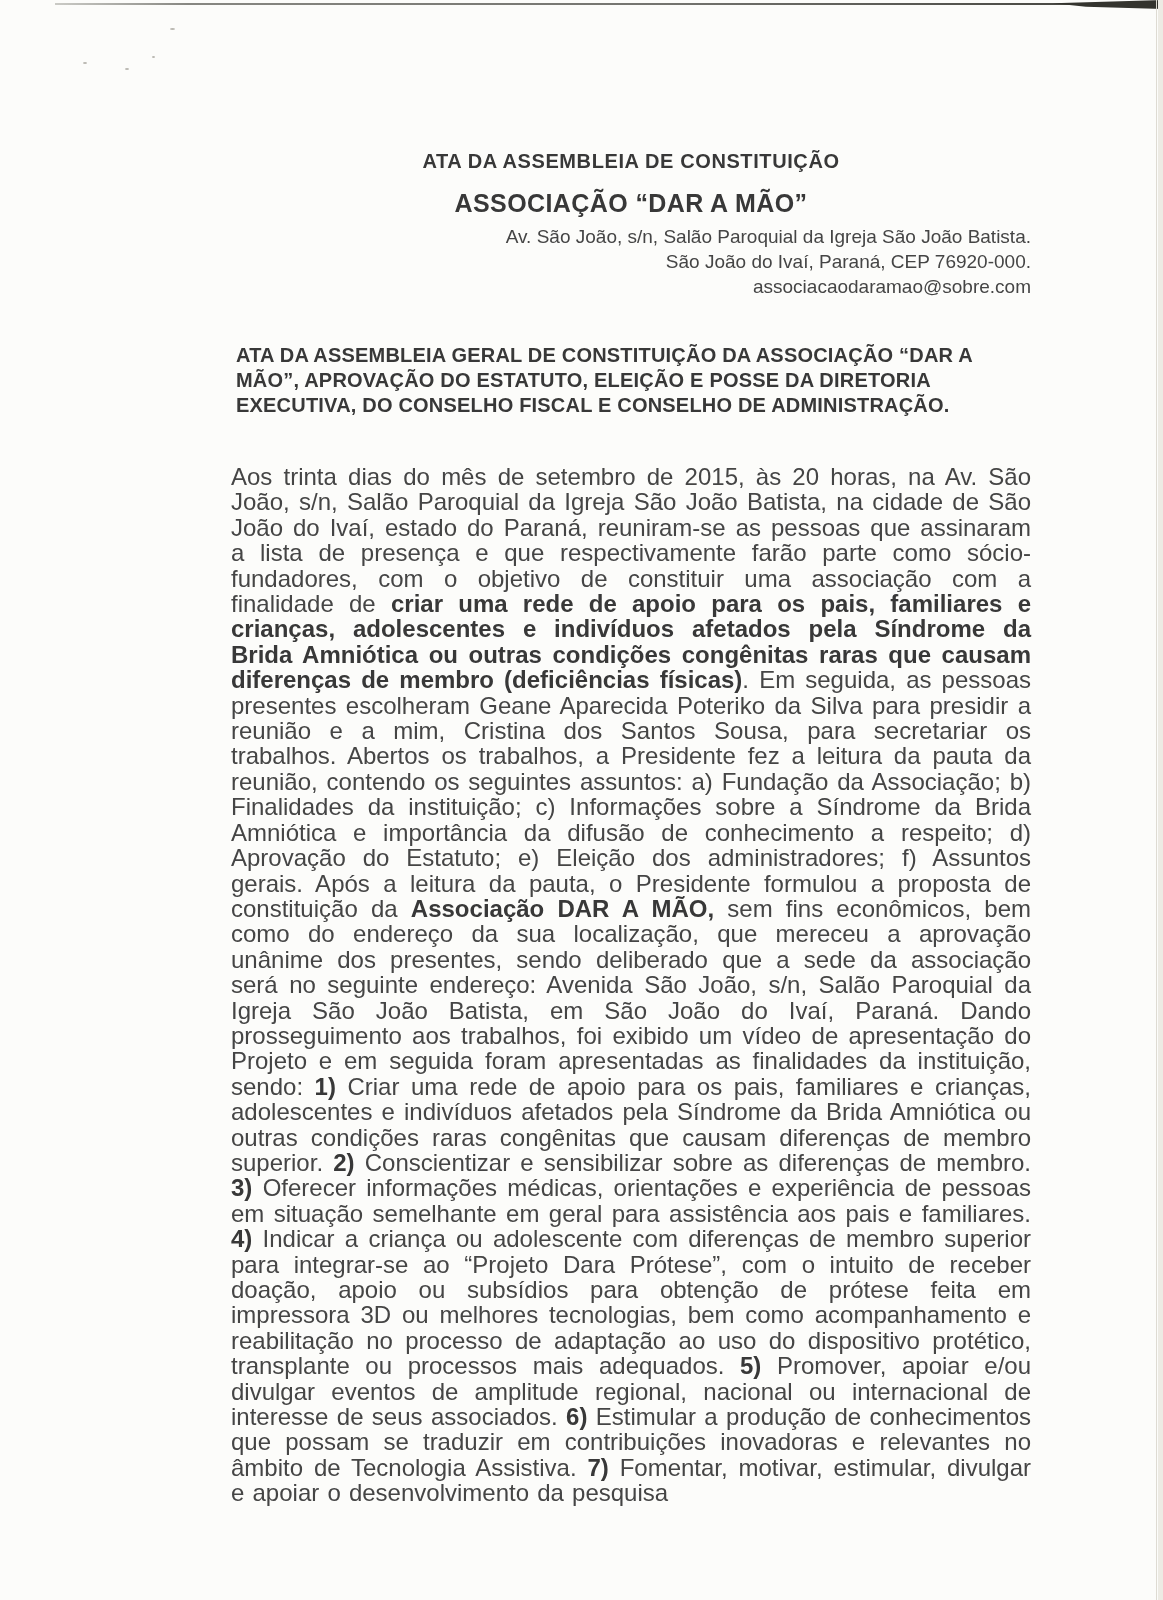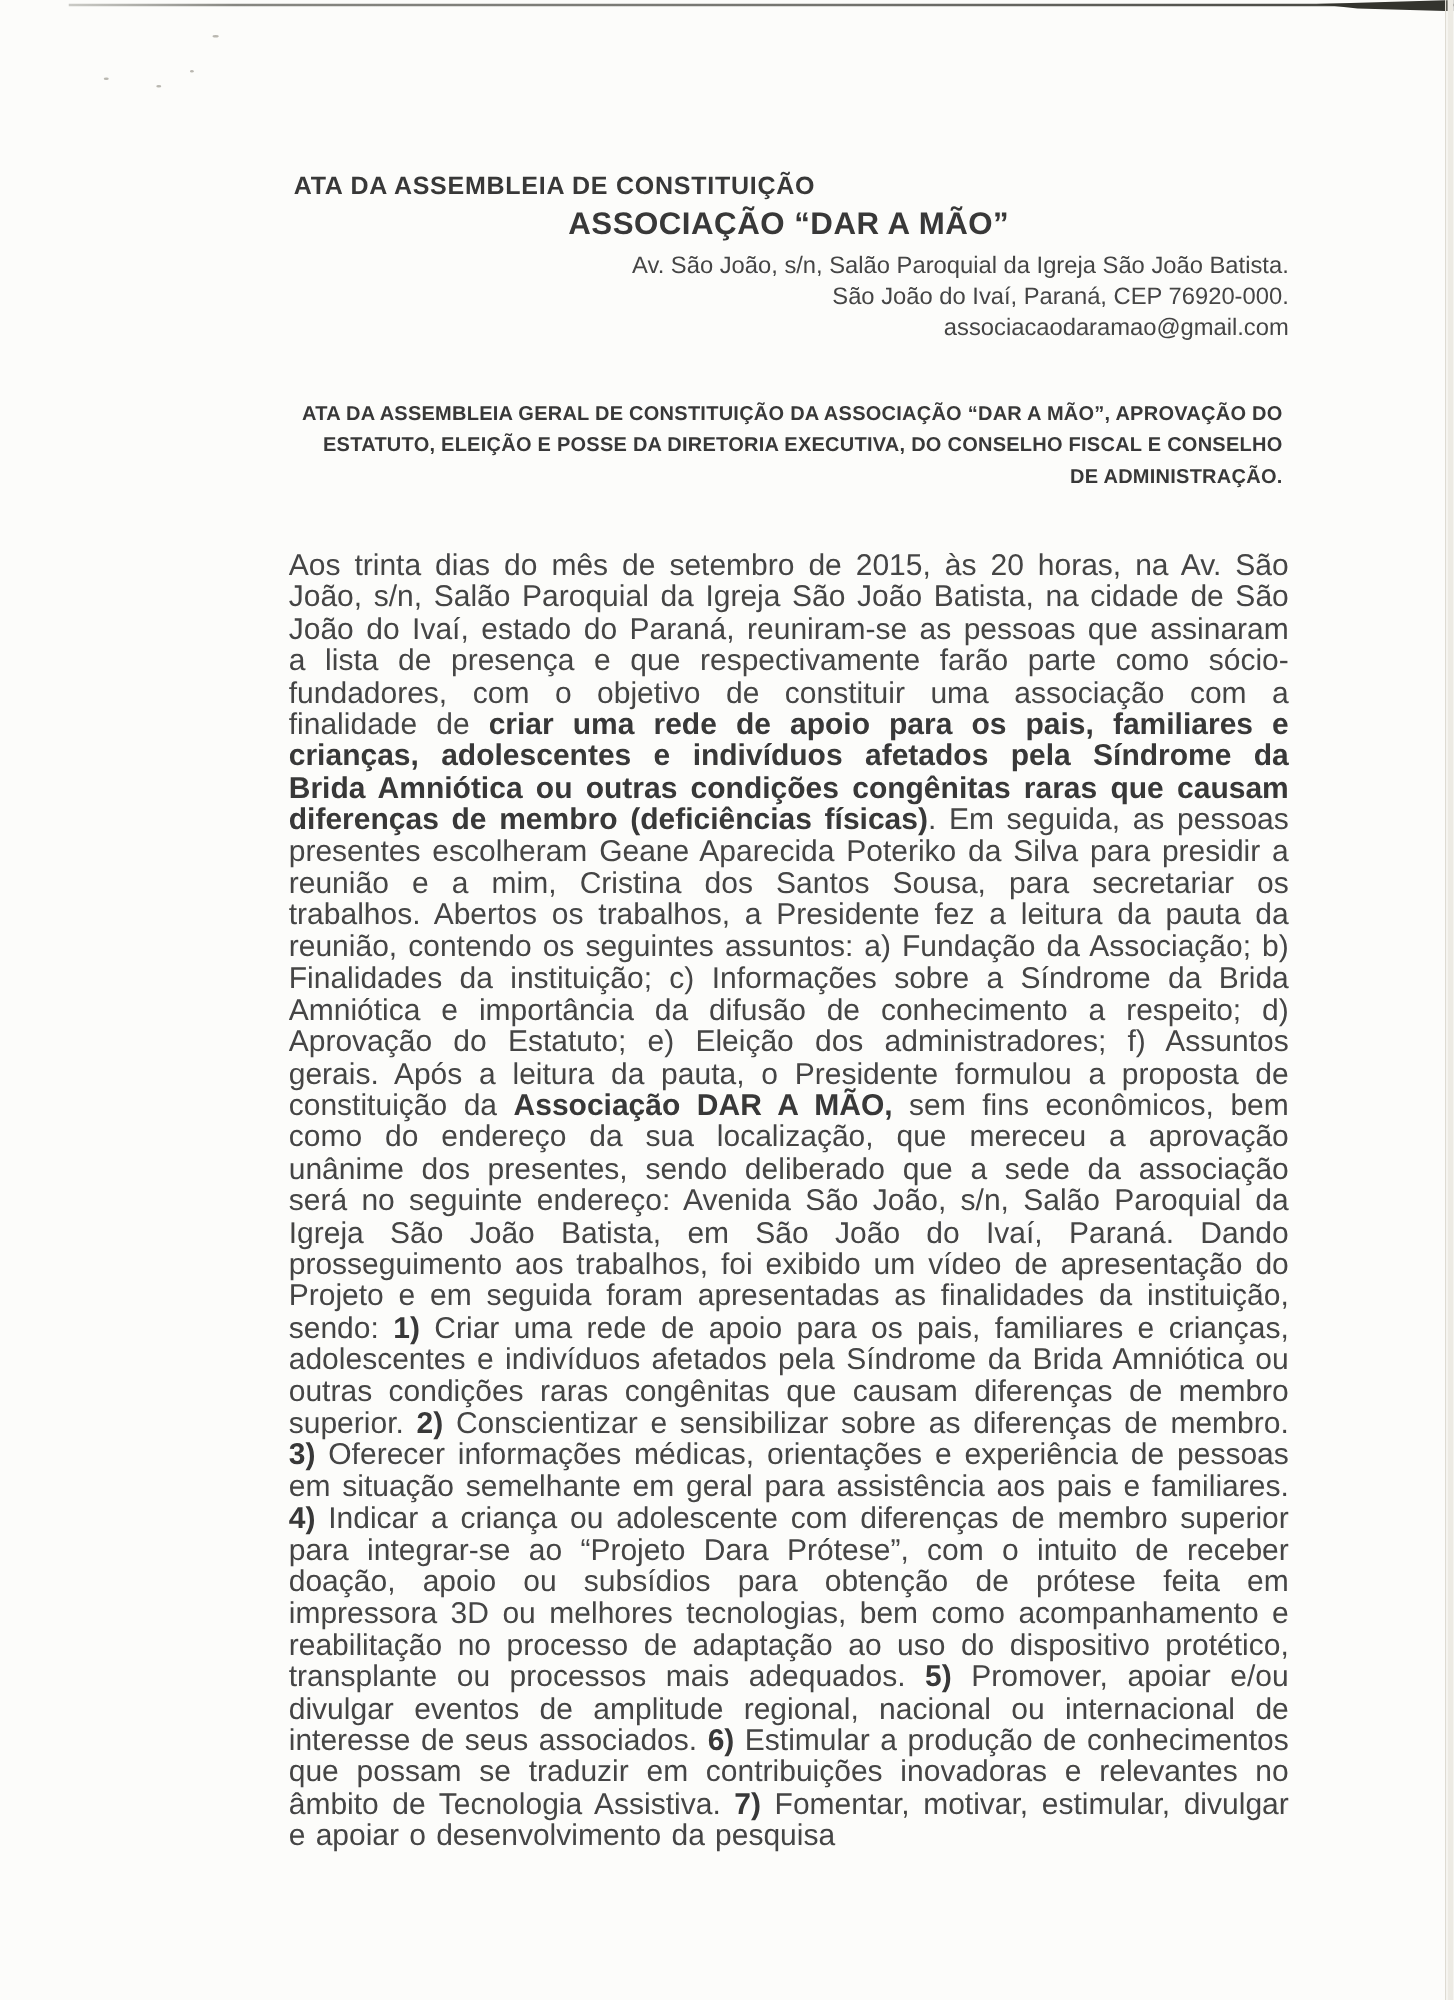--- a/index.html
+++ b/index.html
@@ -45,45 +45,46 @@
   .scan-speck { position: absolute; background: #b9b7b0; border-radius: 50%; }
   .speck-1 { left: 170px; top: 28px;  width: 5px; height: 2px; }
   .speck-2 { left: 83px;  top: 62px;  width: 4px; height: 2px; }
   .speck-3 { left: 125px; top: 68px;  width: 4px; height: 2px; }
   .speck-4 { left: 152px; top: 56px;  width: 3px; height: 2px; }
 
   .content {
     position: absolute; left: 231px; top: 133px; width: 800px;
   }
   .doc-title {
-    margin: 4px;
+    margin: 16px;
     font-size: 20px; line-height: 24px; font-weight: bold;
     letter-spacing: 0.6px;
+    text-align: center;
     color: var(--ink-strong);
   }
   .letterhead { }
   .org-name {
     margin: 0;
     font-size: 25px; line-height: 28px; font-weight: bold;
     letter-spacing: 0.4px;
     text-align: center;
     color: var(--ink-strong);
   }
   .letterhead p {
     margin: 0;
     font-size: 19px; line-height: 25px;
     text-align: right;
   }
   .letterhead .first { margin-top: 7px; }
   .subject {
     margin: 44px auto 0;
     width: 790px;
-    font-size: 16px; line-height: 25px; font-weight: bold;
+    font-size: 20px; line-height: 25px; font-weight: bold;
     letter-spacing: 0.2px;
-    text-align: right;
+    text-align: left;
     color: var(--ink-strong);
   }
   .body-text {
     margin: 46px 0 0;
     font-size: 24px; line-height: 25.4px;
     text-align: justify;
     word-spacing: 1.5px;
   }
   .body-text .bold { font-weight: bold; color: var(--ink-strong); }
 </style>
@@ -102,21 +103,21 @@
   <div class="scan-speck speck-4"></div>
 
   <div class="content">
 
     <h1 class="doc-title">ATA DA ASSEMBLEIA DE CONSTITUIÇÃO</h1>
 
     <div class="letterhead">
       <h2 class="org-name">ASSOCIAÇÃO “DAR A MÃO”</h2>
       <p class="first">Av. São João, s/n, Salão Paroquial da Igreja São João Batista.</p>
       <p>São João do Ivaí, Paraná, CEP 76920-000.</p>
-      <p>associacaodaramao@gmail.com</p>
+      <p>associacaodaramao@sobre.com</p>
     </div>
 
     <h3 class="subject">ATA DA ASSEMBLEIA GERAL DE CONSTITUIÇÃO DA ASSOCIAÇÃO “DAR A MÃO”, APROVAÇÃO DO ESTATUTO, ELEIÇÃO E POSSE DA DIRETORIA EXECUTIVA, DO CONSELHO FISCAL E CONSELHO DE ADMINISTRAÇÃO.</h3>
 
     <p class="body-text"><span>Aos trinta dias do mês de setembro de 2015, às 20 horas, na Av. São João, s/n, Salão Paroquial da Igreja São João Batista, na cidade de São João do Ivaí, estado do Paraná, reuniram-se as pessoas que assinaram a lista de presença e que respectivamente farão parte como sócio-fundadores, com o objetivo de constituir uma associação com a finalidade de </span><span class="bold">criar uma rede de apoio para os pais, familiares e crianças, adolescentes e indivíduos afetados pela Síndrome da Brida Amniótica ou outras condições congênitas raras que causam diferenças de membro (deficiências físicas)</span><span>. Em seguida, as pessoas presentes escolheram Geane Aparecida Poteriko da Silva para presidir a reunião e a mim, Cristina dos Santos Sousa, para secretariar os trabalhos. Abertos os trabalhos, a Presidente fez a leitura da pauta da reunião, contendo os seguintes assuntos: a) Fundação da Associação; b) Finalidades da instituição; c) Informações sobre a Síndrome da Brida Amniótica e importância da difusão de conhecimento a respeito; d) Aprovação do Estatuto; e) Eleição dos administradores; f) Assuntos gerais. Após a leitura da pauta, o Presidente formulou a proposta de constituição da </span><span class="bold">Associação DAR A MÃO,</span><span> sem fins econômicos, bem como do endereço da sua localização, que mereceu a aprovação unânime dos presentes, sendo deliberado que a sede da associação será no seguinte endereço: Avenida São João, s/n, Salão Paroquial da Igreja São João Batista, em São João do Ivaí, Paraná. Dando prosseguimento aos trabalhos, foi exibido um vídeo de apresentação do Projeto e em seguida foram apresentadas as finalidades da instituição, sendo: </span><span class="bold">1)</span><span> Criar uma rede de apoio para os pais, familiares e crianças, adolescentes e indivíduos afetados pela Síndrome da Brida Amniótica ou outras condições raras congênitas que causam diferenças de membro superior. </span><span class="bold">2)</span><span> Conscientizar e sensibilizar sobre as diferenças de membro. </span><span class="bold">3)</span><span> Oferecer informações médicas, orientações e experiência de pessoas em situação semelhante em geral para assistência aos pais e familiares. </span><span class="bold">4)</span><span> Indicar a criança ou adolescente com diferenças de membro superior para integrar-se ao “Projeto Dara Prótese”, com o intuito de receber doação, apoio ou subsídios para obtenção de prótese feita em impressora 3D ou melhores tecnologias, bem como acompanhamento e reabilitação no processo de adaptação ao uso do dispositivo protético, transplante ou processos mais adequados. </span><span class="bold">5)</span><span> Promover, apoiar e/ou divulgar eventos de amplitude regional, nacional ou internacional de interesse de seus associados. </span><span class="bold">6)</span><span> Estimular a produção de conhecimentos que possam se traduzir em contribuições inovadoras e relevantes no âmbito de Tecnologia Assistiva. </span><span class="bold">7)</span><span> Fomentar, motivar, estimular, divulgar e apoiar o desenvolvimento da pesquisa</span></p>
 
   </div>
 </div>
 
 </body></html>

